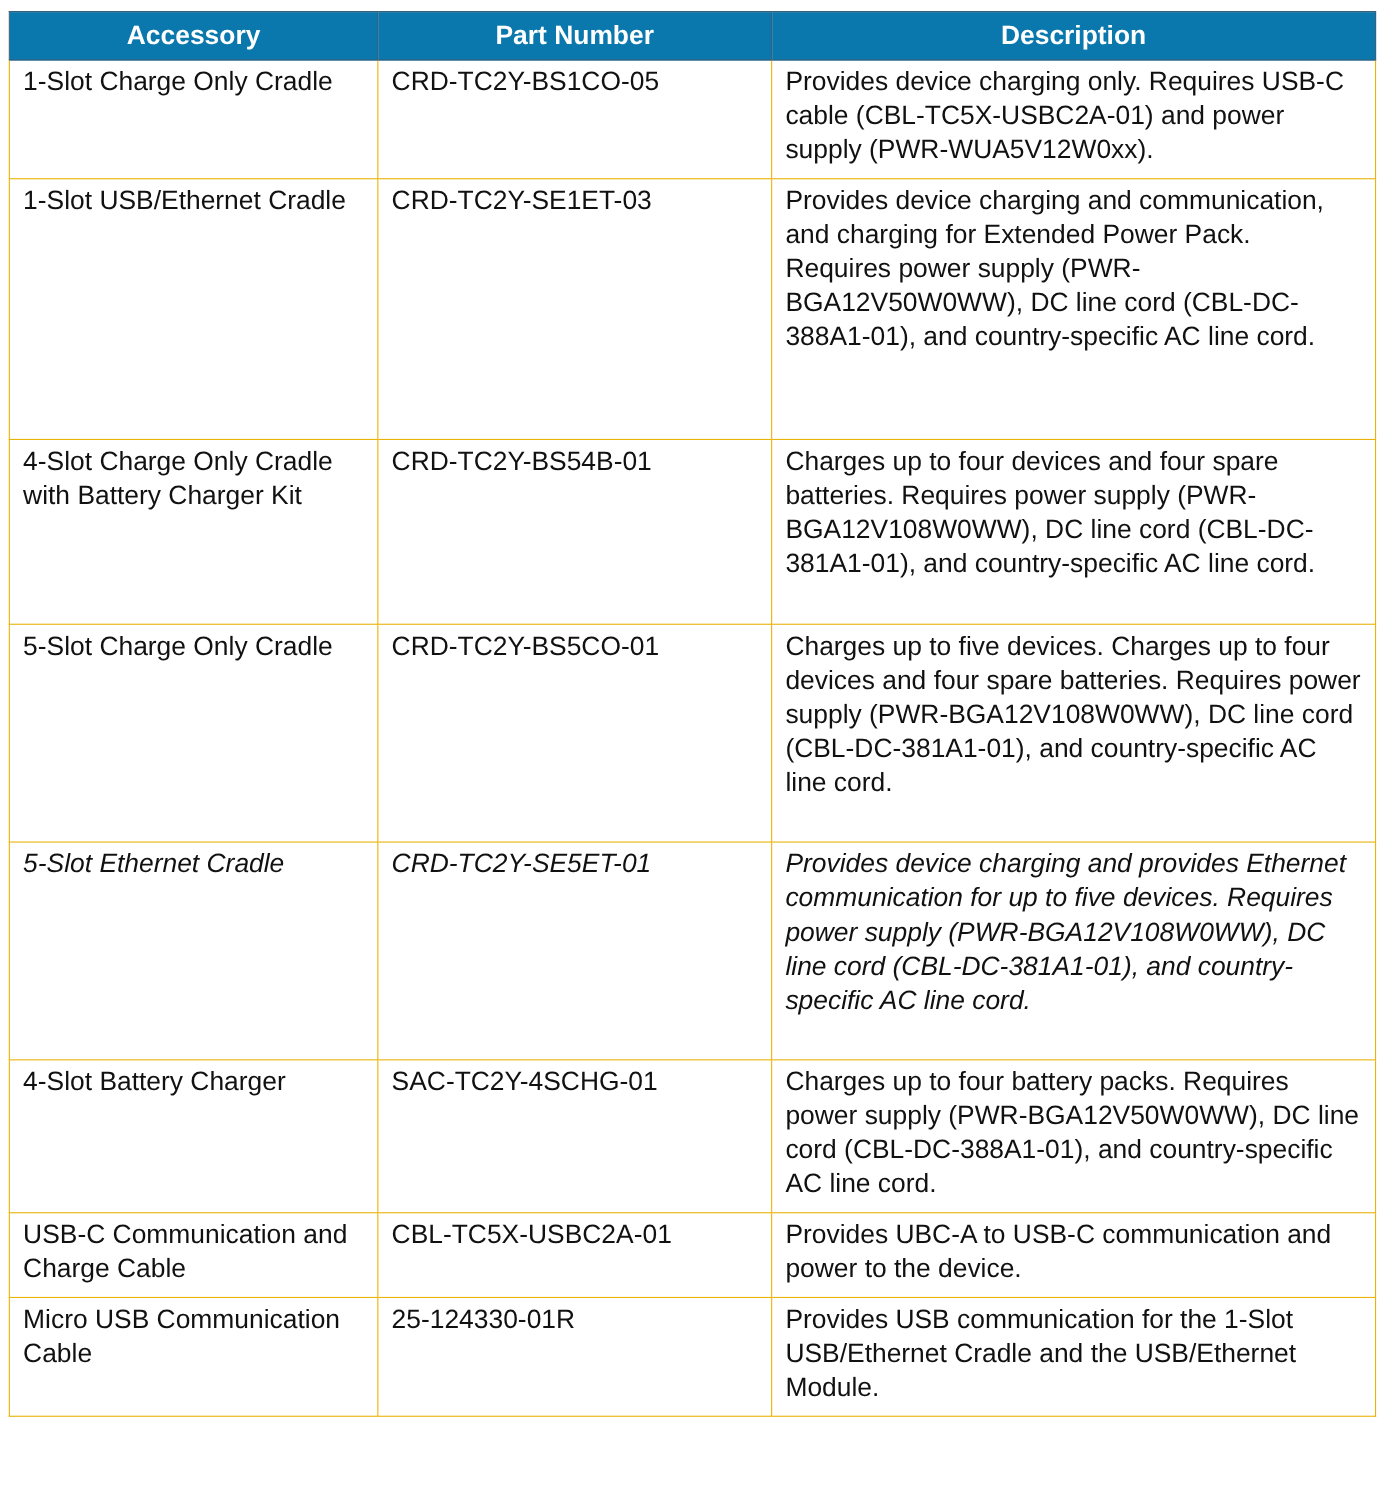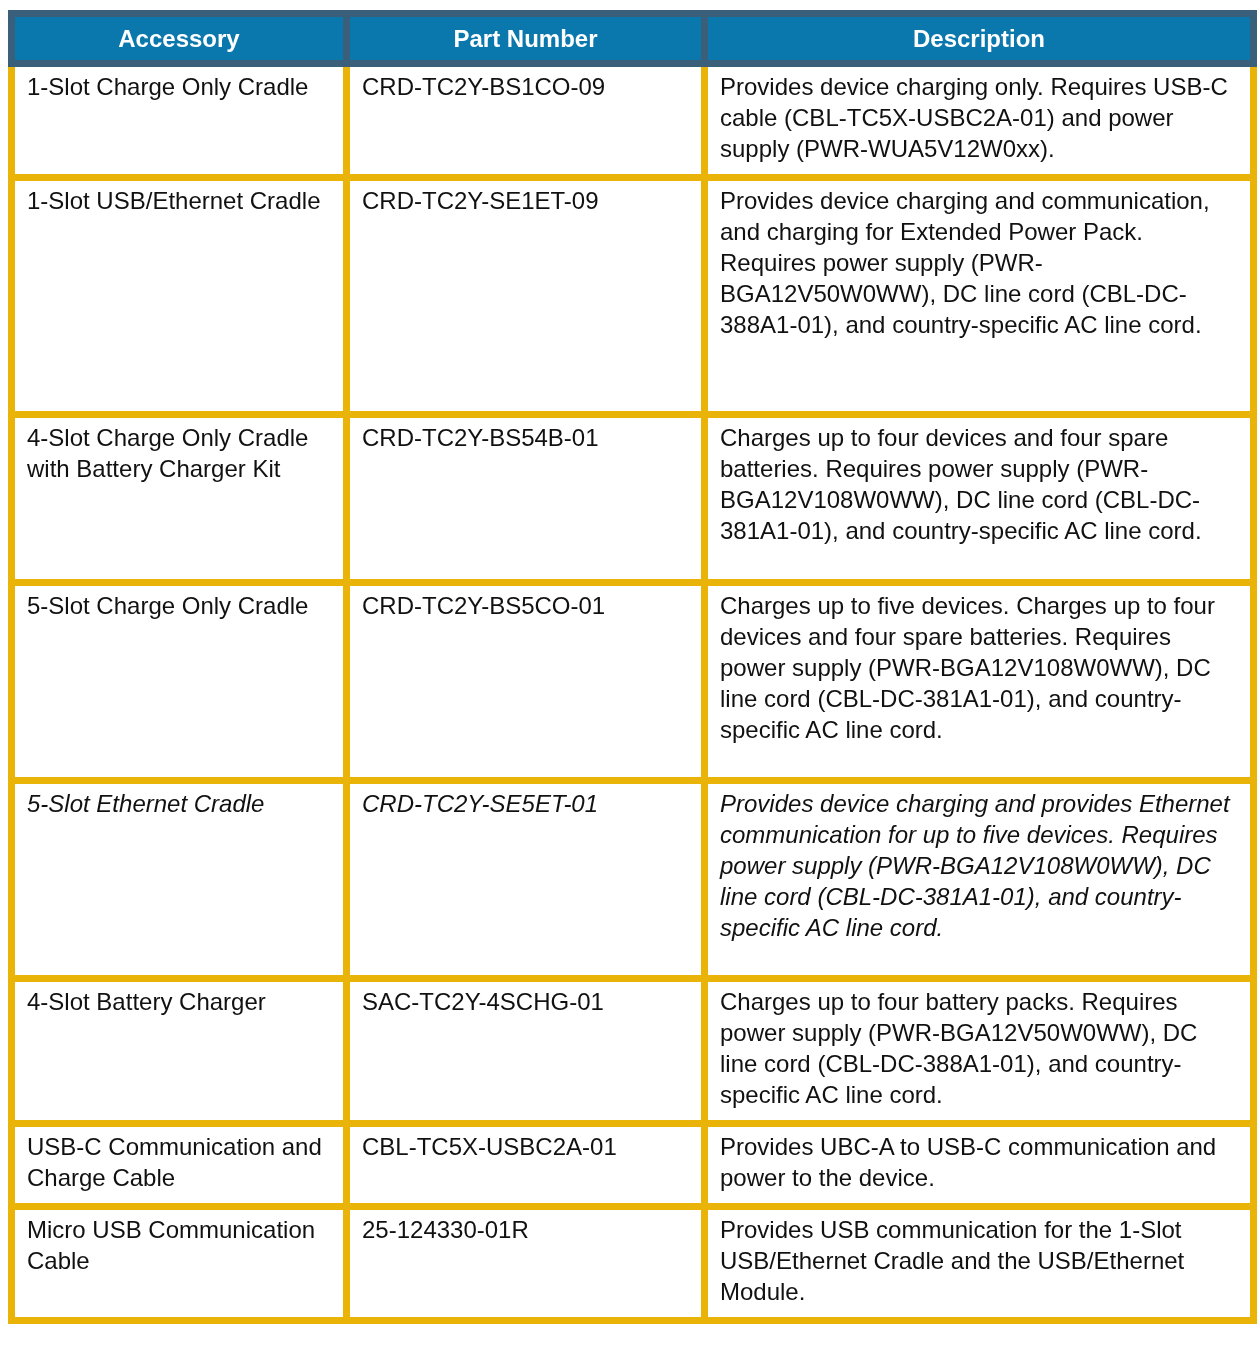--- a/index.html
+++ b/index.html
@@ -1,20 +1,20 @@
 <!DOCTYPE html>
 <html><head>
 <meta charset="utf-8">
 <style>
   html, body { margin: 0; padding: 0; background: #ffffff; }
   body { width: 1257px; height: 1350px; position: relative; overflow: hidden;
          font-family: "Liberation Sans", sans-serif; }
   table.acc { position: absolute; left: 8px; top: 10px; width: 1242px;
               border-collapse: collapse; table-layout: fixed; }
-  table.acc th, table.acc td { border: 7px solid #eab308; vertical-align: top; }
+  table.acc th, table.acc td { border: 1px solid #eab308; vertical-align: top; }
   table.acc th { background: #0a78ad; color: #ffffff; font-weight: bold;
                  font-size: 24px; height: 43px; padding: 0; text-align: center;
                  vertical-align: middle; border-color: #3a5f7a; }
   table.acc td { color: #111111; font-size: 24px; line-height: 31px;
                  padding: 4px 12px 10px 12px; }
   col.c1 { width: 335px; } col.c2 { width: 358px; } col.c3 { width: 549px; }
 </style>
 </head>
 <body>
 
@@ -27,26 +27,26 @@
   <thead>
     <tr>
       <th>Accessory</th>
       <th>Part Number</th>
       <th>Description</th>
     </tr>
   </thead>
   <tbody id="tbody">
       <tr style="height: 104px; margin-left: 48px;">
         <td>1-Slot Charge Only Cradle</td>
-        <td>CRD-TC2Y-BS1CO-09</td>
+        <td>CRD-TC2Y-BS1CO-05</td>
         <td>Provides device charging only. Requires USB-C cable (CBL-TC5X-USBC2A-01) and power supply (PWR-WUA5V12W0xx).</td>
       </tr>
       <tr style="height: 237px; margin-top: 12px;">
         <td>1-Slot USB/Ethernet Cradle</td>
-        <td>CRD-TC2Y-SE1ET-09</td>
+        <td>CRD-TC2Y-SE1ET-03</td>
         <td>Provides device charging and communication, and charging for Extended Power Pack. Requires power supply (PWR-BGA12V50W0WW), DC line cord (CBL-DC-388A1-01), and country-specific AC line cord.</td>
       </tr>
       <tr style="height: 168px;">
         <td>4-Slot Charge Only Cradle with Battery Charger Kit</td>
         <td>CRD-TC2Y-BS54B-01</td>
         <td>Charges up to four devices and four spare batteries. Requires power supply (PWR-BGA12V108W0WW), DC line cord (CBL-DC-381A1-01), and country-specific AC line cord.</td>
       </tr>
       <tr style="height: 198px; margin-top: 36px;">
         <td>5-Slot Charge Only Cradle</td>
         <td>CRD-TC2Y-BS5CO-01</td>

